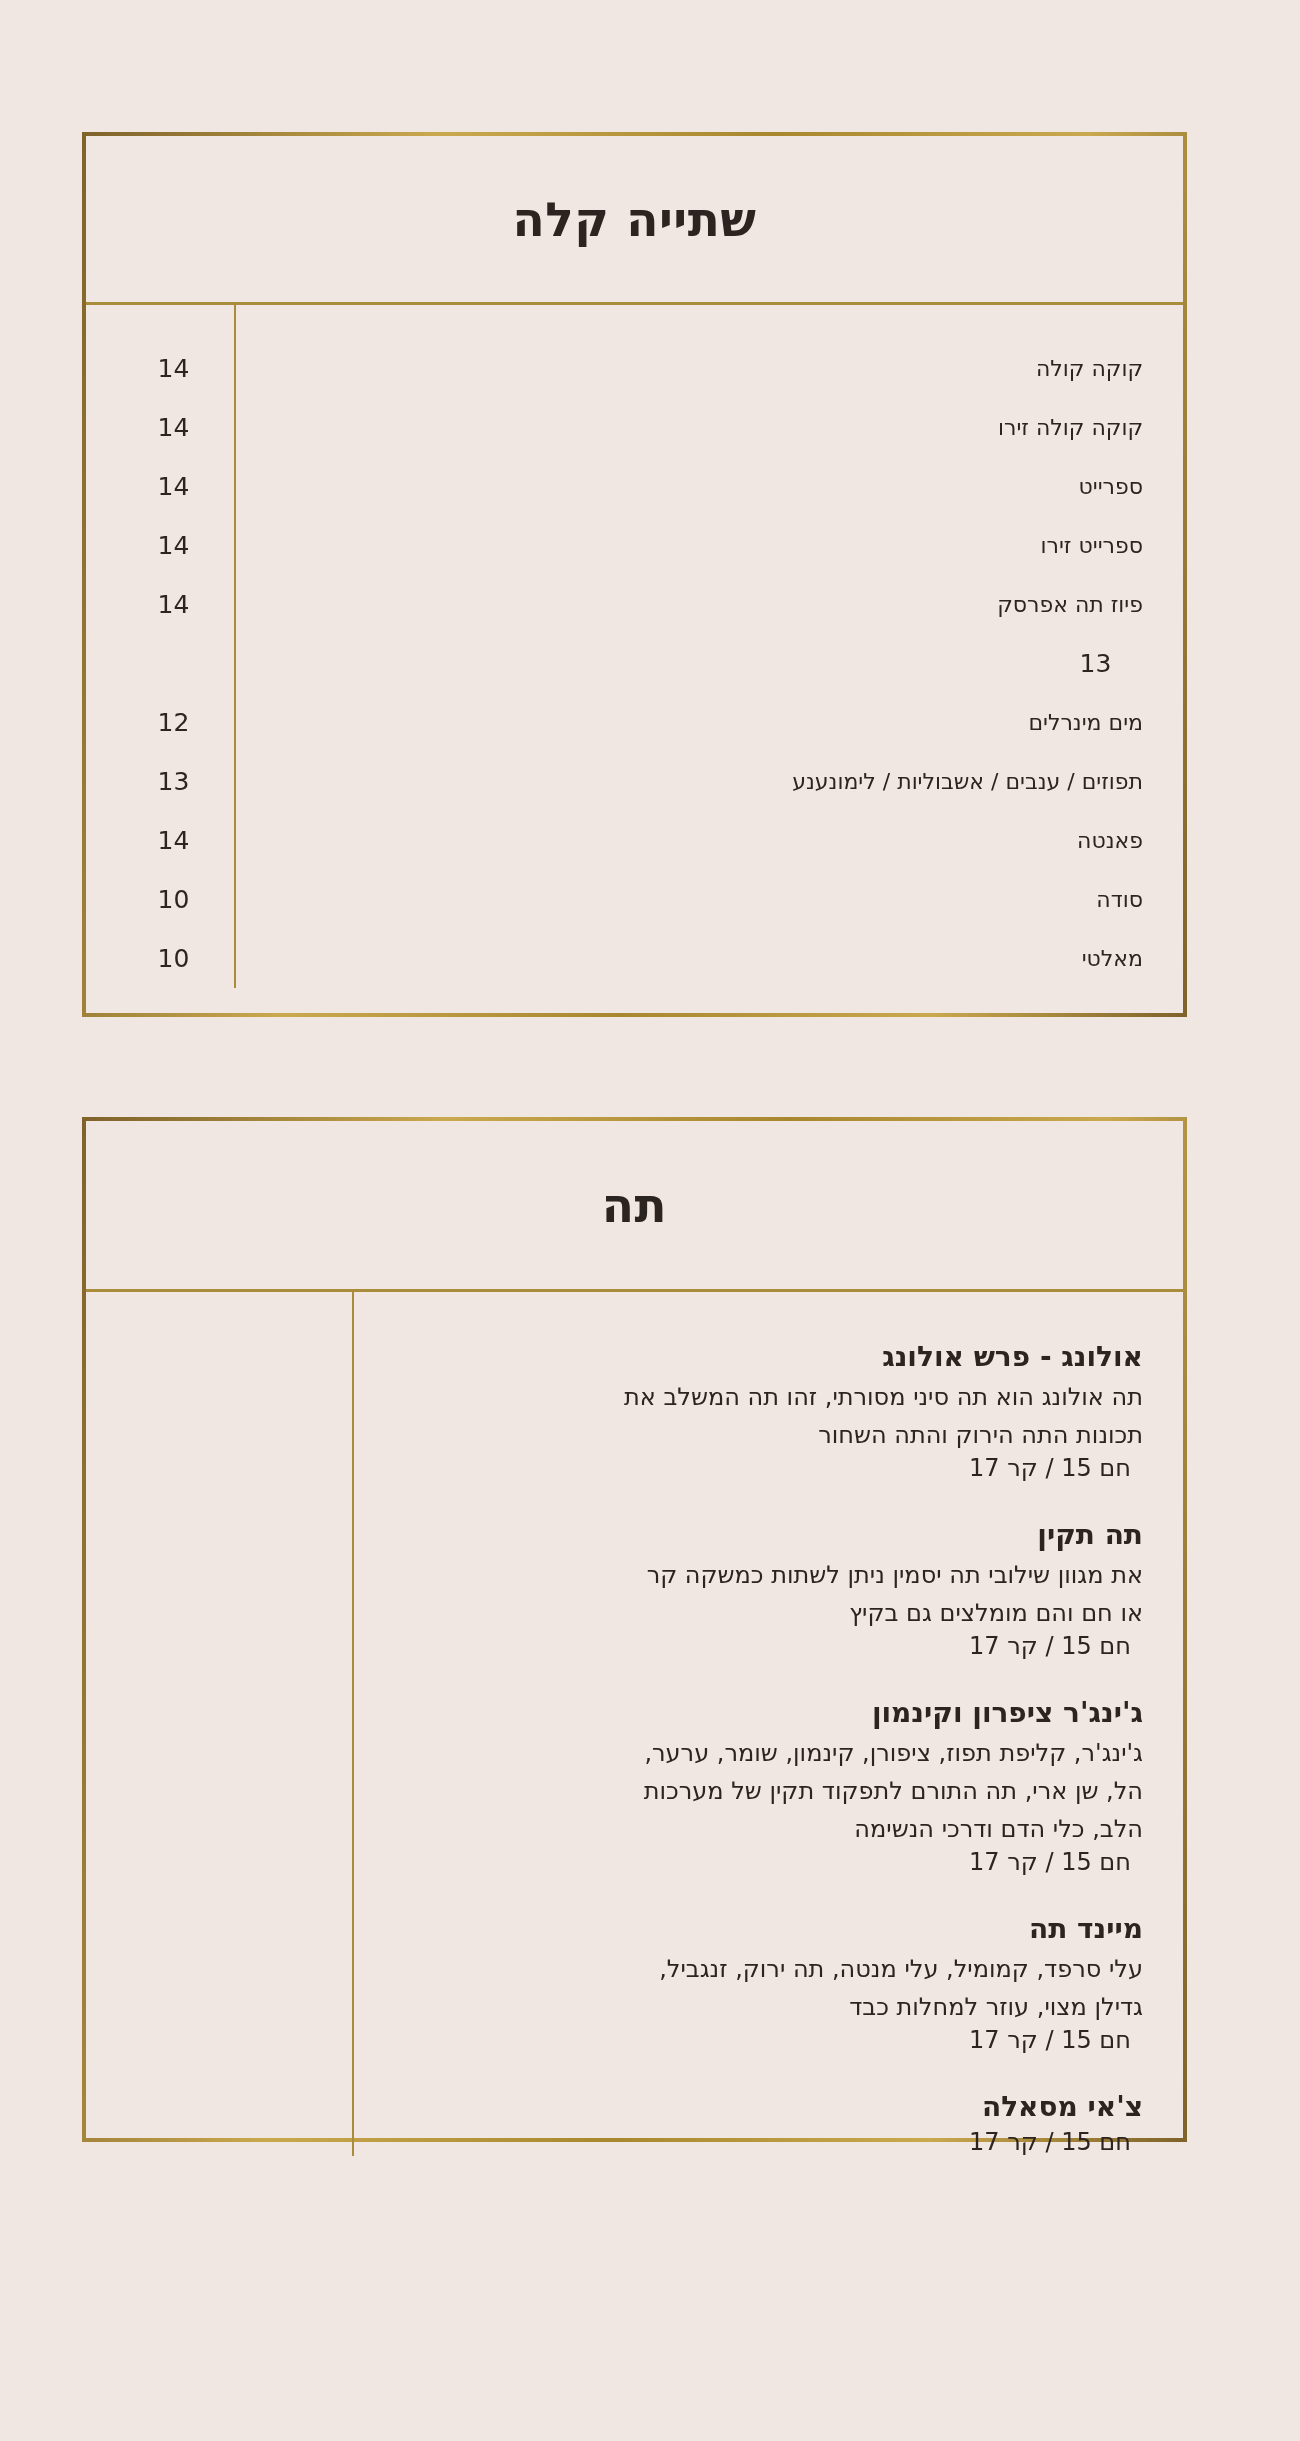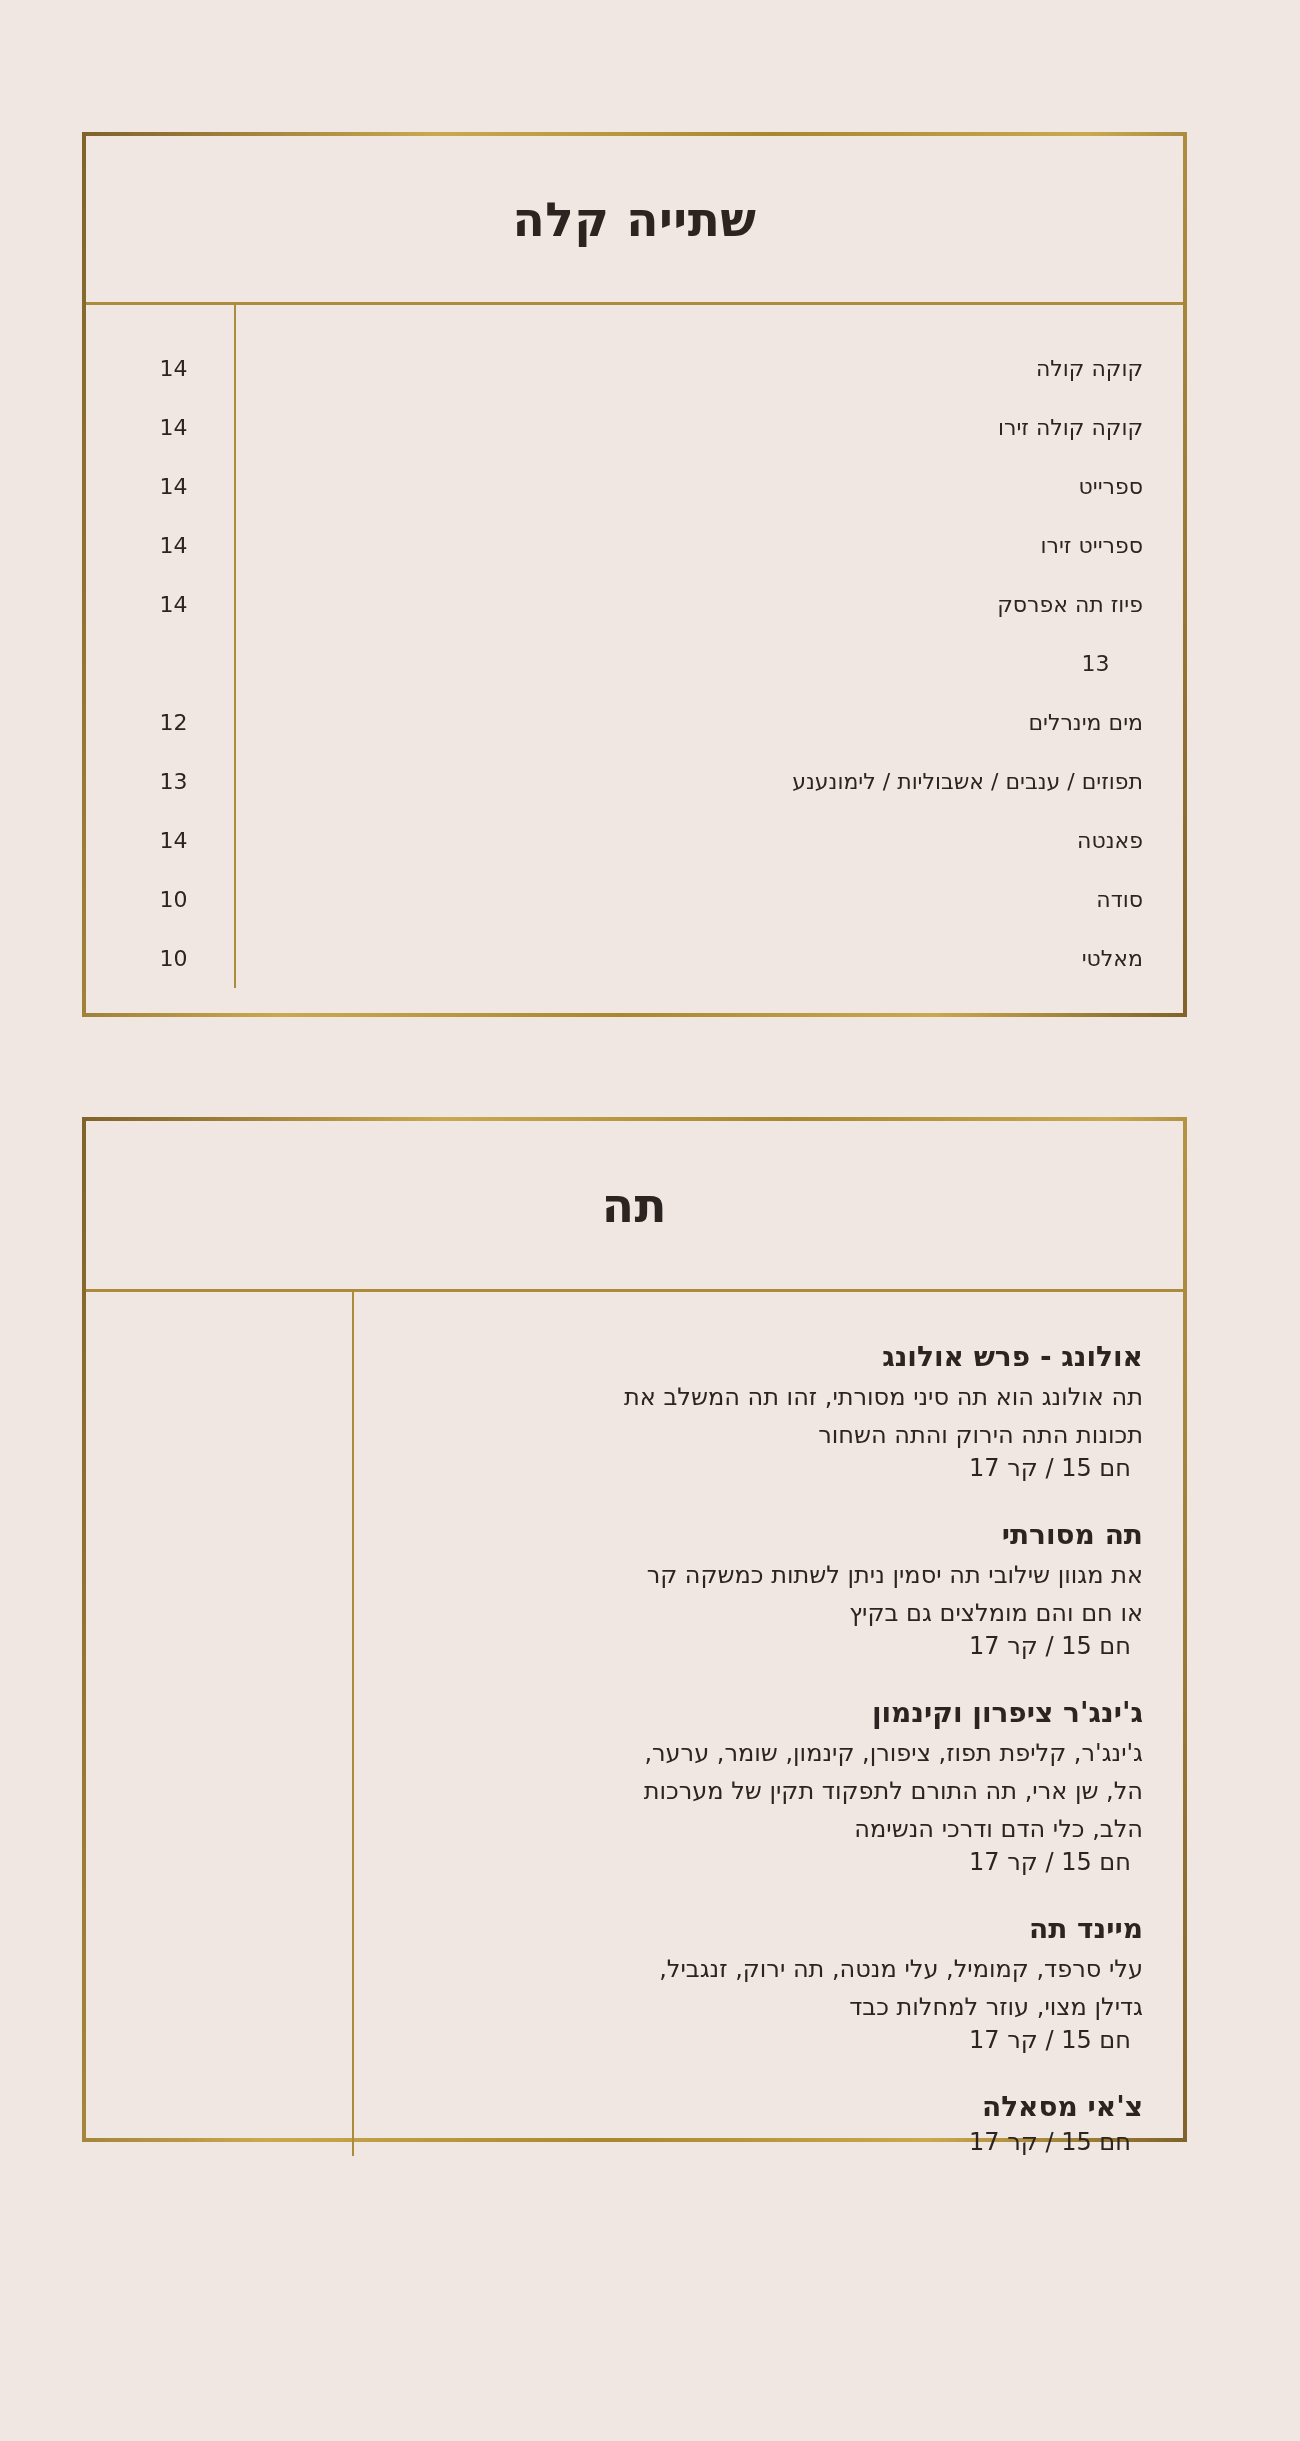--- a/index.html
+++ b/index.html
@@ -63,21 +63,21 @@
   }
   .drink-name {
     flex: 1;
     padding-right: 40px;
     padding-left: 20px;
     font-size: 22px;
   }
   .drink-price {
     width: 175px;
     text-align: center;
-    font-size: 22px;
+    font-size: 25px;
   }
 
   
   .tea-items { padding-top: 48px; }
   .tea-item {
     display: flex;
     margin-bottom: 36px;
     flex-direction: column;
   }
   .tea-item-content {
@@ -175,21 +175,21 @@
         <div class="tea-item-content">
           <div class="tea-item-name">אולונג - פרש אולונג</div>
           <div class="tea-item-desc">תה אולונג הוא תה סיני מסורתי, זהו תה המשלב את
 תכונות  התה הירוק והתה השחור</div>
         </div>
         <div class="tea-item-price">חם 15 / קר 17</div>
       </div>
 
       <div class="tea-item">
         <div class="tea-item-content">
-          <div class="tea-item-name">תה מסורתי</div>
+          <div class="tea-item-name">תה תקין</div>
           <div class="tea-item-desc">את מגוון שילובי תה יסמין ניתן לשתות כמשקה קר
 או חם והם מומלצים גם בקיץ</div>
         </div>
         <div class="tea-item-price">חם 15 / קר 17</div>
       </div>
 
       <div class="tea-item">
         <div class="tea-item-content">
           <div class="tea-item-name">ג'ינג'ר ציפרון וקינמון</div>
           <div class="tea-item-desc">ג'ינג'ר, קליפת תפוז, ציפורן, קינמון, שומר, ערער,

